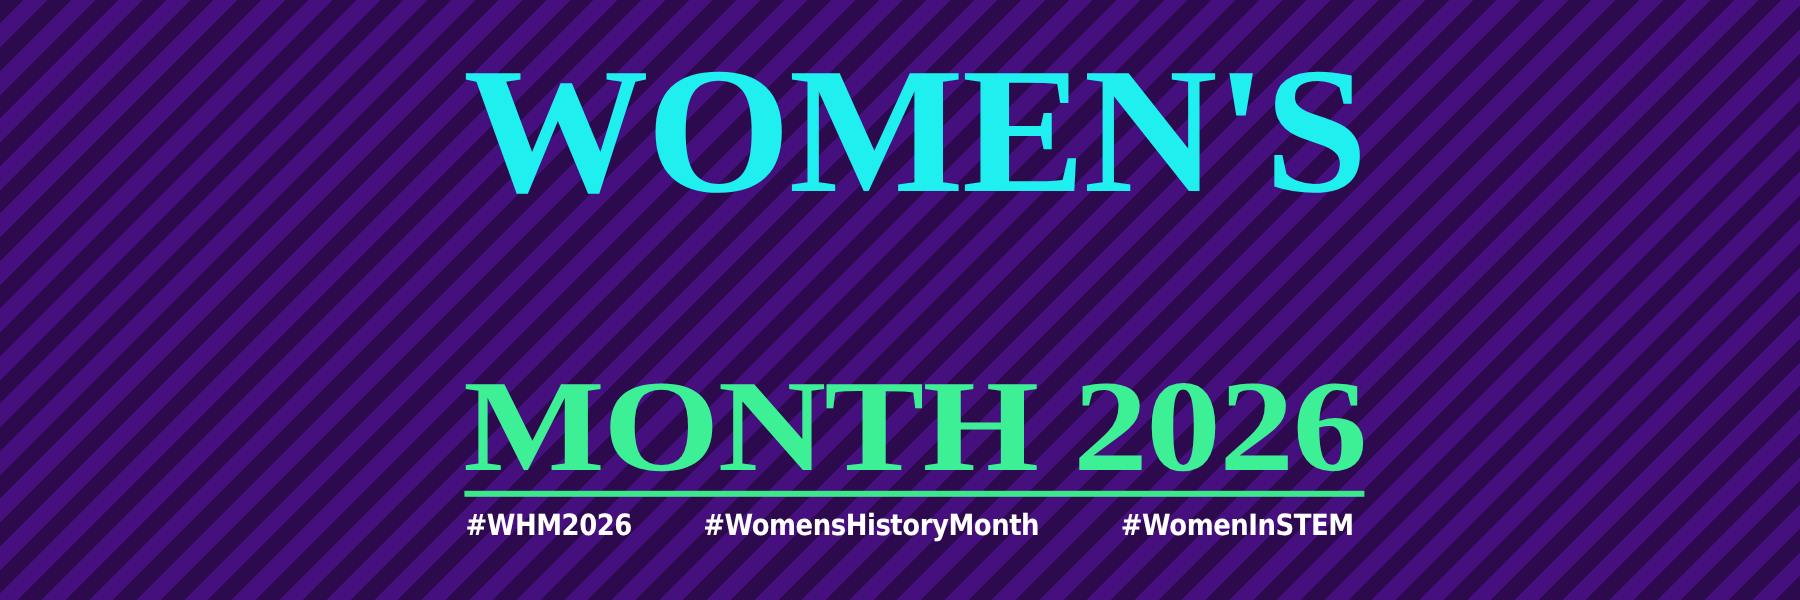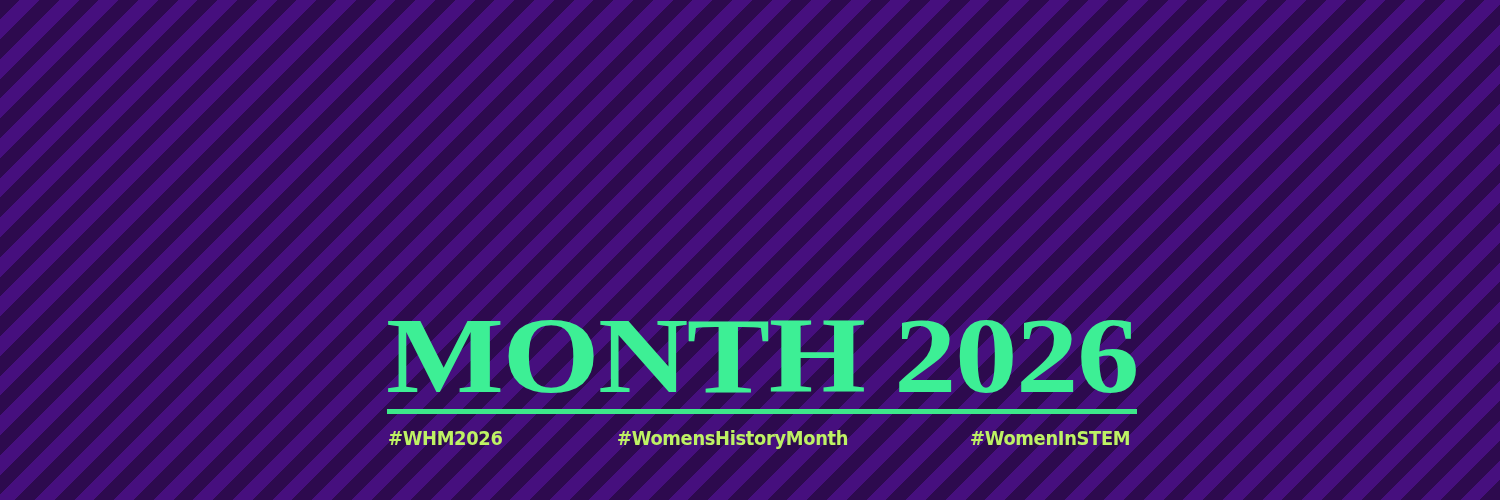--- a/index.html
+++ b/index.html
@@ -119,41 +119,42 @@
     position: absolute;
     left: 2px;
     top: 423px;
     width: 752px;
     height: 30px;
     display: flex;
     align-items: center;
     justify-content: space-between;
     font-family: "DejaVu Sans", sans-serif;
     font-weight: bold;
-    font-size: 19px;
+    font-size: 23px;
     letter-spacing: -0.018em;
-    color: #bef264;
+    color: #ffffff;
     white-space: nowrap;
   }
 
   .hashtag {
     display: inline-block;
     transform: scaleX(0.94) scaleY(1.06);
     transform-origin: left center;
   }
 </style>
 </head>
 <body>
 
 <div id="banner">
 
   <div id="stripes"></div>
 
   <div id="textblock">
 
+    <div class="headline" id="row-womens"><span style="transform: scaleX(1.03137) scaleY(1);">WOMEN'S</span></div>
 
 
     <div class="headline" id="row-month"><span style="transform: scaleX(1.14626) scaleY(1);">MONTH 2026</span></div>
 
     <div id="divider"></div>
 
     <div id="hashtags">
       <span class="hashtag">#WHM2026</span>
       <span class="hashtag">#WomensHistoryMonth</span>
       <span class="hashtag">#WomenInSTEM</span>

